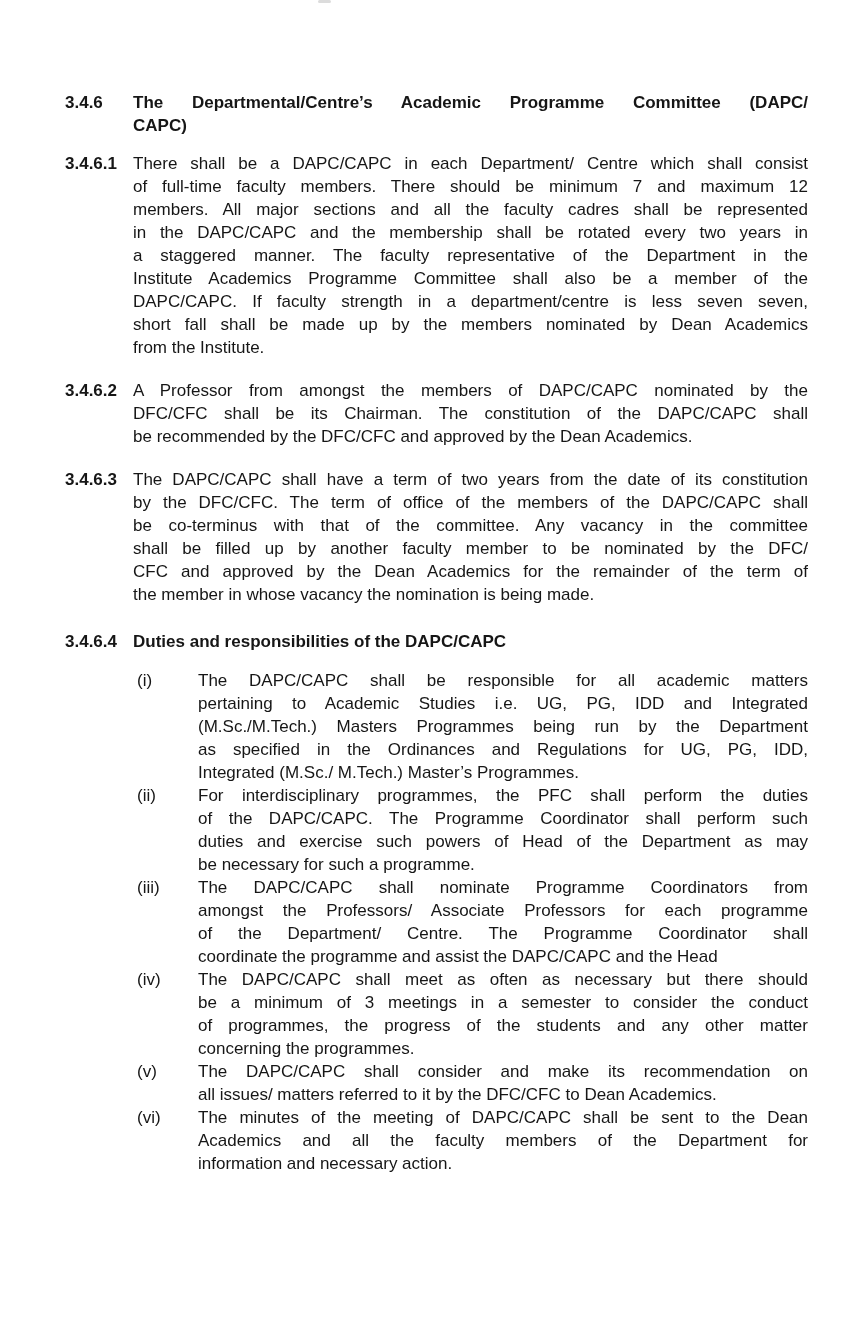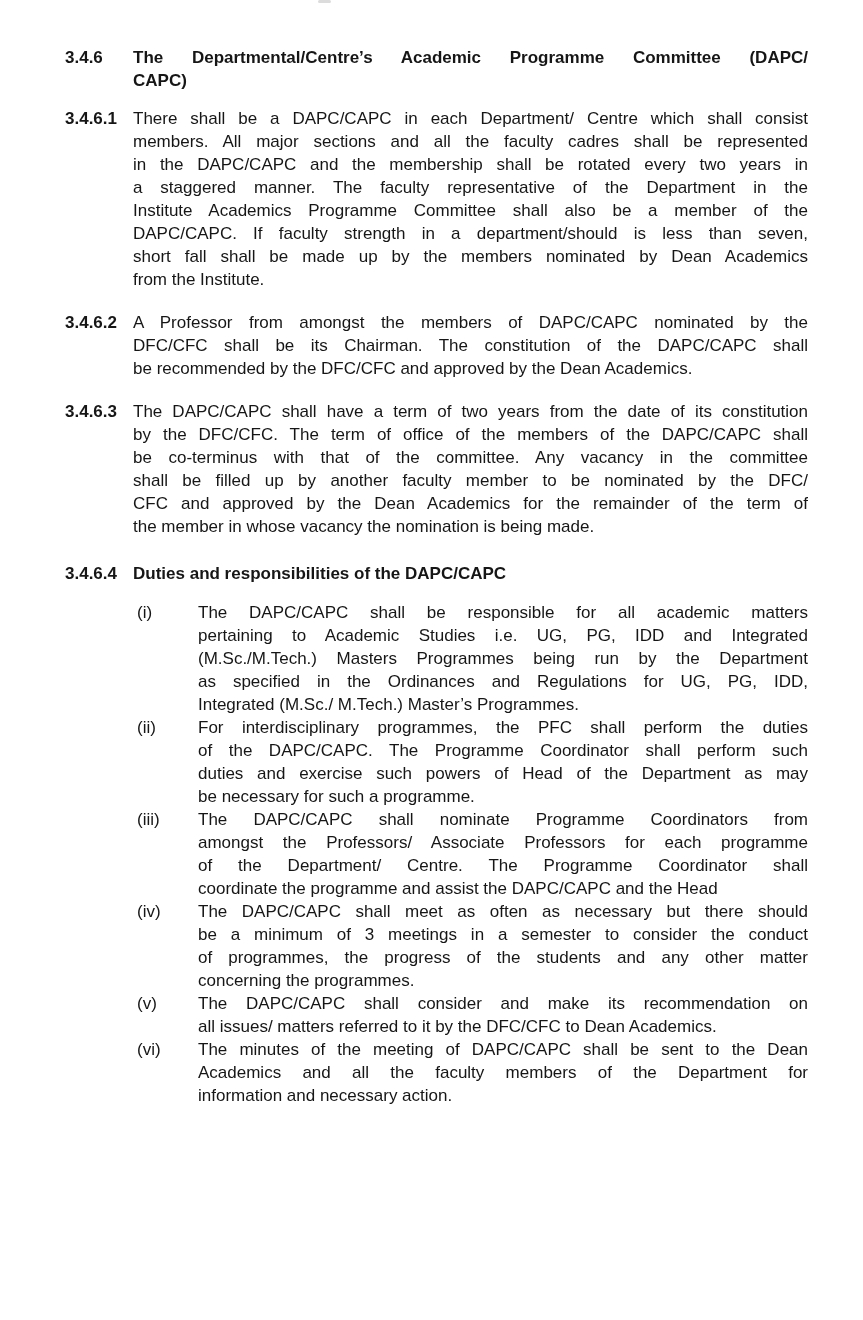--- a/index.html
+++ b/index.html
@@ -9,21 +9,21 @@
     width: 863px;
     height: 1320px;
     background: #ffffff;
     font-family: "Liberation Sans", sans-serif;
     font-size: 17px;
     line-height: 23px;
     color: #161616;
     overflow: hidden;
   }
   .content { padding: 46px 0 0 65px; }
-  .block { display: flex; align-items: flex-start; }
+  .block { display: flex; align-items: flex-start; margin-top: 45px; }
   .num { flex: 0 0 68px; font-weight: bold; }
   .pbody { flex: 0 0 675px; }
   .bold { font-weight: bold; }
   .tline { text-align: justify; text-align-last: justify; }
   .tline:last-child { text-align-last: left; }
   .m-p1 { margin-top: 15px; }
   .m-p  { margin-top: 20px; }
   .m-h2 { margin-top: 24px; }
   .list { }
   .item { display: flex; align-items: flex-start; margin-left: 72px; }
@@ -51,25 +51,26 @@
       <div class="pbody bold">
           <div class="tline">The Departmental/Centre’s Academic Programme Committee (DAPC/</div>
           <div class="tline">CAPC)</div>
         </div>
     </div>
 
     <div class="block m-p1">
       <div class="num">3.4.6.1</div>
       <div class="pbody">
           <div class="tline">There shall be a DAPC/CAPC in each Department/ Centre which shall consist</div>
+          <div class="tline">of full-time faculty members. There should be minimum 7 and maximum 12</div>
           <div class="tline">members. All major sections and all the faculty cadres shall be represented</div>
           <div class="tline">in the DAPC/CAPC and the membership shall be rotated every two years in</div>
           <div class="tline">a staggered manner.  The faculty representative of the Department in the</div>
           <div class="tline">Institute Academics Programme Committee shall also be a member of the</div>
-          <div class="tline">DAPC/CAPC. If faculty strength in a department/should is less than seven,</div>
+          <div class="tline">DAPC/CAPC. If faculty strength in a department/centre is less seven seven,</div>
           <div class="tline">short fall shall be made up by the members nominated by Dean Academics</div>
           <div class="tline">from the Institute.</div>
         </div>
     </div>
 
     <div class="block m-p">
       <div class="num">3.4.6.2</div>
       <div class="pbody">
           <div class="tline">A Professor from amongst the members of DAPC/CAPC nominated by the</div>
           <div class="tline">DFC/CFC shall be its Chairman. The constitution of the DAPC/CAPC shall</div>

